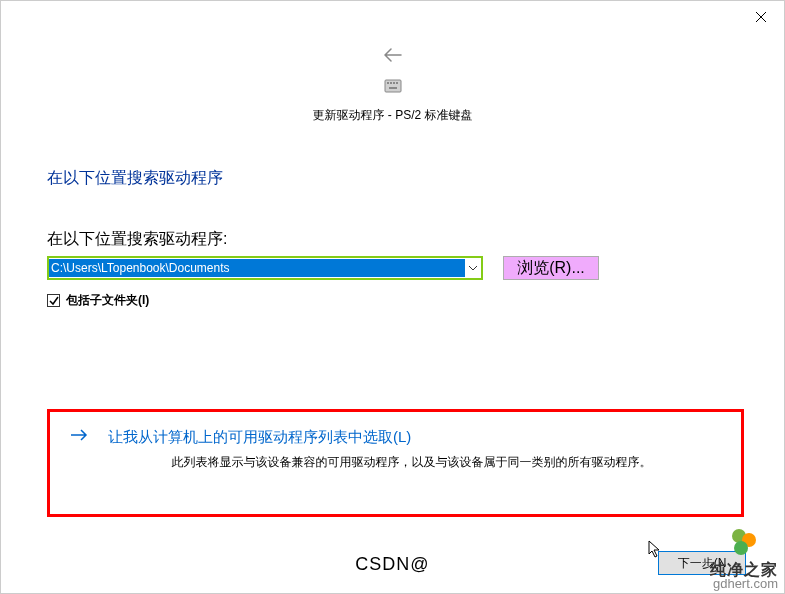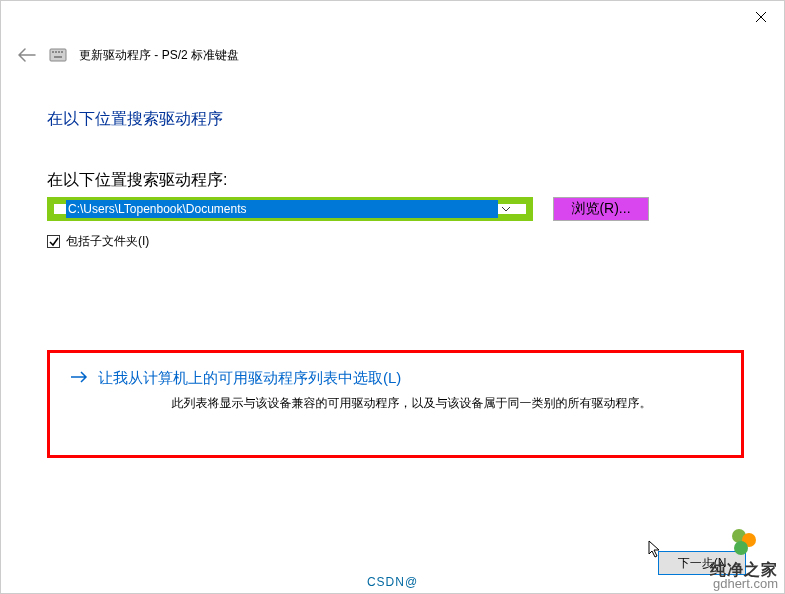--- a/index.html
+++ b/index.html
@@ -33,20 +33,21 @@
       align-items: center;
       justify-content: center;
       cursor: pointer;
     }
     .close-btn svg { width: 10px; height: 10px; }
     .header {
       display: flex;
       align-items: center;
       padding: 12px 16px 12px 16px;
       gap: 12px;
+      flex-direction: column;
     }
     .back-arrow {
       width: 20px;
       height: 20px;
       display: flex;
       align-items: center;
       justify-content: center;
       cursor: pointer;
       color: #666;
     }
@@ -74,26 +75,26 @@
       font-size: 16px;
       margin-bottom: 6px;
     }
     .search-row {
       display: flex;
       gap: 20px;
       align-items: center;
       margin-bottom: 12px;
     }
     .path-combo {
-      width: 486px;
+      width: 436px;
       height: 24px;
-      border: 7px solid #84cc16;
-      display: flex;
-      align-items: center;
-      padding: 0 12px;
+      border: 2px solid #84cc16;
+      display: flex;
+      align-items: center;
+      padding: 0 0;
       position: relative;
       background: #fff;
     }
     .path-text {
       flex: 1;
       background: #0078d7;
       color: #fff;
       font-size: 12px;
       padding: 1px 2px;
       line-height: 16px;
@@ -101,55 +102,56 @@
     .combo-arrow {
       width: 16px;
       display: flex;
       align-items: center;
       justify-content: center;
       color: #333;
     }
     .browse-btn {
       width: 96px;
       height: 24px;
-      background: #d946ef;
+      background: #f0abfc;
       border: 1px solid #adadad;
-      font-size: 14px;
+      font-size: 16px;
       cursor: pointer;
       display: flex;
       align-items: center;
       justify-content: center;
     }
     .checkbox-row {
       display: flex;
       align-items: center;
       gap: 6px;
       margin-top: 12px;
+      font-weight: bold;
     }
     .checkbox {
       width: 13px;
       height: 13px;
       border: 1px solid #333;
       display: flex;
       align-items: center;
       justify-content: center;
       background: #fff;
     }
     .checkbox svg { width: 10px; height: 10px; }
     .option-box {
       margin-top: 100px;
       border: 3px solid #ff0000;
       padding: 16px 20px 30px 20px;
       cursor: pointer;
       min-height: 108px;
     }
     .option-header {
       display: flex;
-      align-items: center;
-      gap: 10px;
+      align-items: flex-start;
+      gap: 20px;
       margin-bottom: 6px;
     }
     .option-arrow {
       color: #0066cc;
     }
     .option-title {
       color: #0066cc;
       font-size: 15px;
     }
     .option-desc {
@@ -202,25 +204,25 @@
     }
     .cursor-img {
       position: absolute;
       bottom: 32px;
       right: 122px;
       pointer-events: none;
       color: #000;
     }
     .csdn-wm {
       position: absolute;
-      bottom: 4px;
+      bottom: 18px;
       left: 50%;
       transform: translateX(-50%);
-      color: #0369a1;
-      font-size: 12px;
+      color: #000000;
+      font-size: 18px;
       letter-spacing: 1px;
       pointer-events: none;
     }
   </style>
 </head>
 <body>
 
 <div class="window">
   <div class="titlebar">
     <div class="close-btn">

